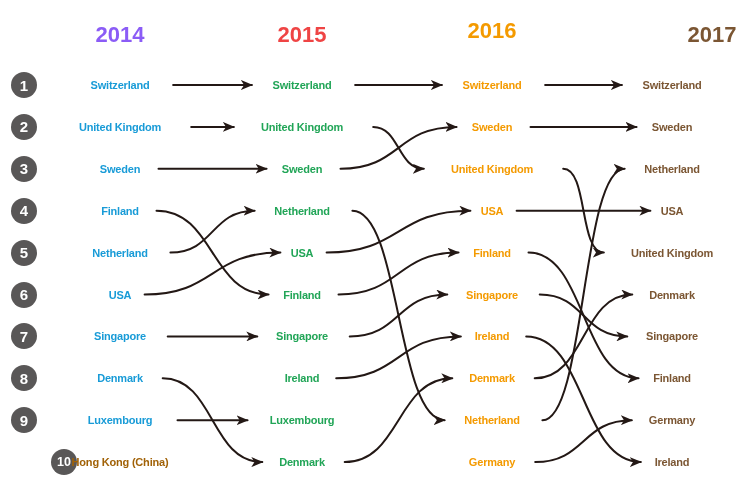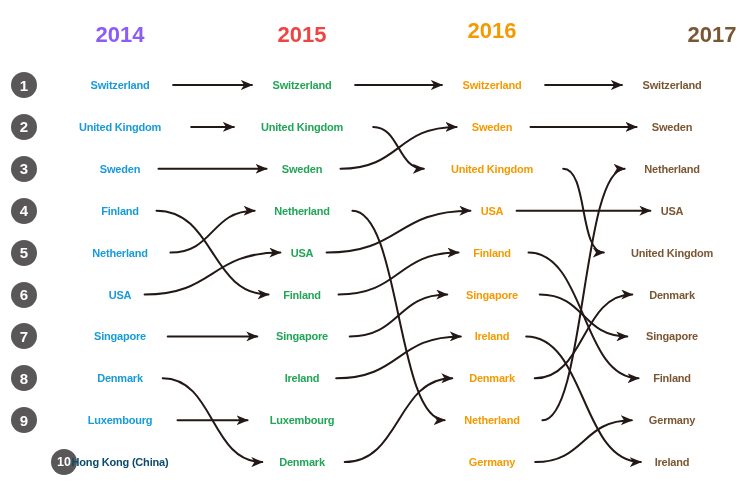--- a/index.html
+++ b/index.html
@@ -104,21 +104,21 @@
   <div id="labels">
       <div class="lbl" style="left: 120px; top: 85px; color: rgb(24, 155, 215);">Switzerland</div>
       <div class="lbl" style="left: 120px; top: 126.9px; color: rgb(24, 155, 215);">United Kingdom</div>
       <div class="lbl" style="left: 120px; top: 168.8px; color: rgb(24, 155, 215);">Sweden</div>
       <div class="lbl" style="left: 120px; top: 210.7px; color: rgb(24, 155, 215);">Finland</div>
       <div class="lbl" style="left: 120px; top: 252.6px; color: rgb(24, 155, 215);">Netherland</div>
       <div class="lbl" style="left: 120px; top: 294.5px; color: rgb(24, 155, 215);">USA</div>
       <div class="lbl" style="left: 120px; top: 336.4px; color: rgb(24, 155, 215);">Singapore</div>
       <div class="lbl" style="left: 120px; top: 378.3px; color: rgb(24, 155, 215);">Denmark</div>
       <div class="lbl" style="left: 120px; top: 420.2px; color: rgb(24, 155, 215);">Luxembourg</div>
-      <div class="lbl" style="left: 120px; top: 462.1px; color: #0c4a6e;">Hong Kong (China)</div>
+      <div class="lbl" style="left: 120px; top: 462.1px; color: #a16207;">Hong Kong (China)</div>
       <div class="lbl" style="left: 302px; top: 85px; color: rgb(33, 165, 87);">Switzerland</div>
       <div class="lbl" style="left: 302px; top: 126.9px; color: rgb(33, 165, 87);">United Kingdom</div>
       <div class="lbl" style="left: 302px; top: 168.8px; color: rgb(33, 165, 87);">Sweden</div>
       <div class="lbl" style="left: 302px; top: 210.7px; color: rgb(33, 165, 87);">Netherland</div>
       <div class="lbl" style="left: 302px; top: 252.6px; color: rgb(33, 165, 87);">USA</div>
       <div class="lbl" style="left: 302px; top: 294.5px; color: rgb(33, 165, 87);">Finland</div>
       <div class="lbl" style="left: 302px; top: 336.4px; color: rgb(33, 165, 87);">Singapore</div>
       <div class="lbl" style="left: 302px; top: 378.3px; color: rgb(33, 165, 87);">Ireland</div>
       <div class="lbl" style="left: 302px; top: 420.2px; color: rgb(33, 165, 87);">Luxembourg</div>
       <div class="lbl" style="left: 302px; top: 462.1px; color: rgb(33, 165, 87);">Denmark</div>

